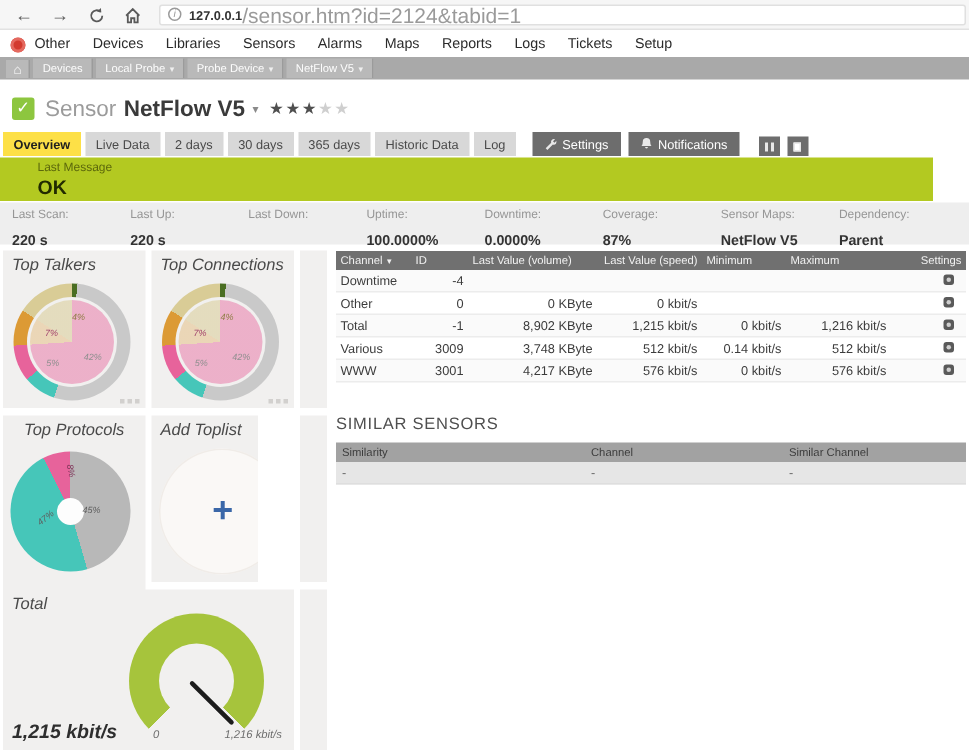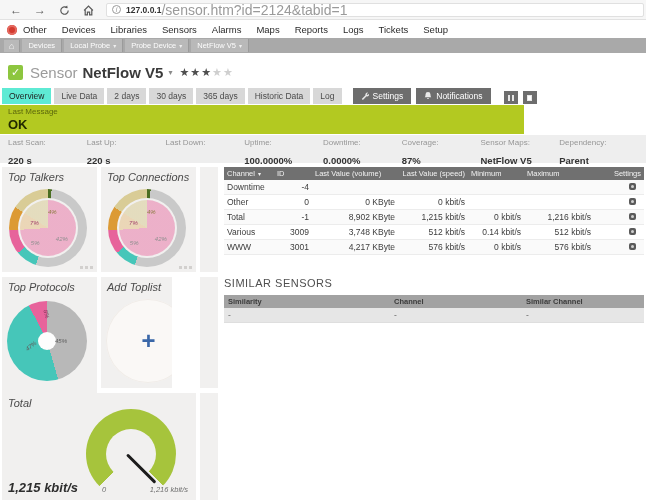--- a/index.html
+++ b/index.html
@@ -41,33 +41,33 @@
   .sensor-kind { font-size:15px; color:#9b9b9b; margin-right:5px; }
   .sensor-name { font-size:15px; font-weight:bold; color:#3a3a3a; }
   .title-caret { font-size:8px; color:#8a8a8a; margin:0 7px 0 5px; cursor:pointer; }
   .star { font-size:11px; color:#cfcfcf; letter-spacing:1px; }
   .star.filled { color:#4f4f4f; }
 
   
   .tabs-row { position:absolute; left:2px; top:88px; width:642px; height:16px; display:flex; align-items:flex-end; }
   .tab { background:#d8d8d8; color:#4a4a4a; font-size:8.5px; padding:3px 7px; margin-right:3px;
     cursor:pointer; white-space:nowrap; }
-  .tab.active { background:#5eead4; color:#1f1f1f; font-weight:normal;text-align:center; }
+  .tab.active { background:#fde047; color:#1f1f1f; font-weight:bold;text-align:center; }
   .act-btn { background:#6d6d6d; color:#fff; font-size:8.5px; padding:3px 8px; margin-right:5px;
     cursor:pointer; display:flex; align-items:center; white-space:nowrap; }
   .act-btn svg { margin-right:4px; }
   .sq-btn { width:14px; height:13px; background:#6d6d6d; margin-right:5px; cursor:pointer;
     display:flex; align-items:center; justify-content:center; }
   .pause-bars { display:flex; }
   .pause-bars i { width:2px; height:6px; background:#e8e8e8; margin:0 1px; }
   .sq-inner { width:5px; height:6px; border:1px solid #e8e8e8; background:#fff; }
   .spacer { width:8px; }
 
   
-  .msg-bar { position:absolute; left:0; top:105px; width:524px; height:29px; background:#b3c921; padding:2px 8px; }
+  .msg-bar { position:absolute; left:0; top:105px; width:622px; height:29px; background:#b3c921; padding:2px 25px; }
   .msg-label { font-size:8px; color:#5c680c; }
   .msg-value { font-size:13px; font-weight:bold; color:#222b00; margin-top:1px; }
   .stats-bar { position:absolute; left:0; top:135px; width:646px; height:28px; background:#eeeeee;
     display:flex; padding:3px 8px 0 8px; }
   .stat { flex:1; }
   .stat:last-child { text-align:left; }
   .stat-label { font-size:8px; color:#969696; }
   .stat-value { font-size:9.5px; font-weight:bold; color:#333; margin-top:8px; }
 
   
@@ -120,21 +120,21 @@
   .ch-table tr:nth-child(even) td { background:#fafafa; }
   .gear-cell { text-align:right; padding-right:8px !important; }
   .gear-icon { display:inline-block; width:7px; height:7px; background:#5a5a5a; border-radius:2px;
     cursor:pointer; position:relative; }
   .gear-icon::after { content:''; position:absolute; left:2px; top:2px; width:3px; height:3px;
     border-radius:50%; background:#cfcfcf; }
   .sort-caret { font-size:6px; margin-left:3px; }
 
   
   .similar-title { font-size:11px; color:#4f4f4f; letter-spacing:.5px; margin:22px 0 6px 0; }
-  .sim-table th { background:#a2a2a2; color:#3b3b3b; font-size:7.5px; font-weight:bold;
+  .sim-table th { background:#a2a2a2; color:#3b3b3b; font-size:7.5px; font-weight:normal;
     text-align:left; padding:2px 4px; }
   .sim-table td { background:#e6e6e6; font-size:8.5px; color:#6a6a6a; padding:2px 4px;
     border-bottom:1px solid #dedede; }
 </style>
 </head>
 <body>
 
 <div class="browser-bar">
   <span class="bicon">←</span>
   <span class="bicon">→</span>
@@ -288,21 +288,21 @@
     </div>
     <div class="mini-controls">
         <i></i>
         <i></i>
         <i></i>
       </div>
   </div>
 
   <div class="sliver" style="top:0;height:105px;"></div>
 
-  <div class="panel" style="left:0;top:110px;width:95px;height:136px;">
+  <div class="panel" style="left:0;top:110px;width:95px;height:136px;text-align:center;">
     <div class="panel-title">Top Protocols</div>
     <div class="pie" style="background: conic-gradient(rgb(184, 184, 184) 0%, rgb(184, 184, 184) 45.5%, rgb(70, 198, 185) 45.5%, rgb(70, 198, 185) 92.5%, rgb(231, 99, 155) 92.5%, rgb(231, 99, 155) 100%);">
       <span class="plabel pl-gray">45%</span>
       <span class="plabel pl-teal">47%</span>
       <span class="plabel pl-pink">8%</span>
     </div>
     <div class="mini-controls">
         <i></i>
         <i></i>
         <i></i>

